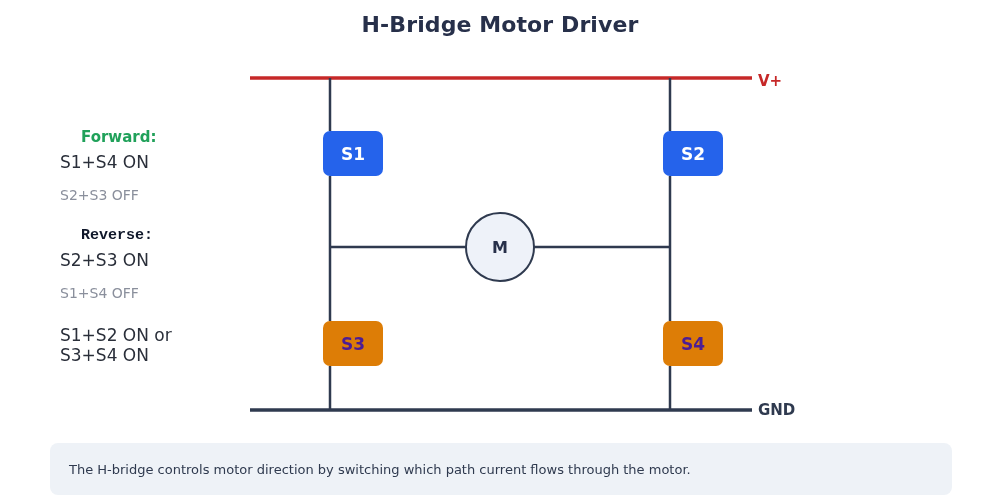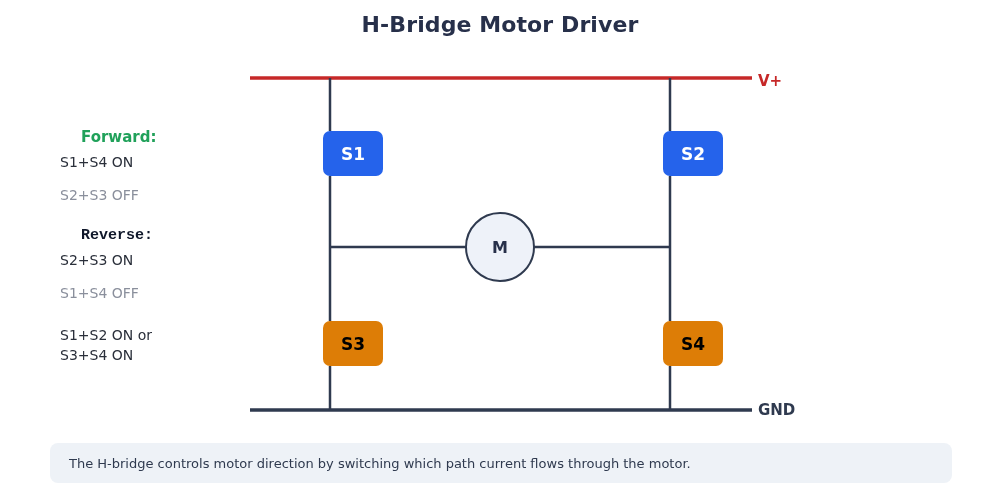--- a/index.html
+++ b/index.html
@@ -45,21 +45,21 @@
     display: flex;
     align-items: center;
     justify-content: center;
     font-size: 17px;
     font-weight: bold;
     color: #ffffff;
     box-sizing: border-box;
     margin-left: 23px;
   }
   .switch-blue   { background: #2563eb; }
-  .switch-orange { background: #dd7d06; color: #000000; }
+  .switch-orange { background: #dd7d06; color: #4c1d95; }
 
   #switch-s1 { left: 300px; top: 131px; }
   #switch-s2 { left: 640px; top: 131px; }
   #switch-s3 { left: 300px; top: 321px; }
   #switch-s4 { left: 640px; top: 321px; }
 
   
   #motor {
     position: absolute;
     left: 465px;
@@ -107,38 +107,38 @@
   .legend-heading {
     font-size: 15px;
     font-weight: bold;
     margin-bottom: 6px;
     margin-left: 21px;
   }
   .legend-heading.mode-forward { color: #20a15a; }
   .legend-heading.mode-reverse { color: #0f172a; font-family: Liberation Mono, monospace; }
   .legend-heading.mode-brake   { color: #d32f2f; }
   .legend-primary {
-    font-size: 14px;
+    font-size: 17px;
     color: #2a2f3a;
     line-height: 20px;
   }
   .legend-secondary {
     font-size: 14px;
     color: #8a8f9c;
     line-height: 18px;
     margin-top: 14px;
   }
 
   
   #caption-box {
     position: absolute;
     left: 50px;
     top: 443px;
     width: 902px;
-    height: 40px;
+    height: 52px;
     background: #eef2f7;
     border-radius: 8px;
     display: flex;
     align-items: center;
     box-sizing: border-box;
     padding-left: 19px;
   }
   #caption-text {
     font-size: 13px;
     color: #2f3a4f;

